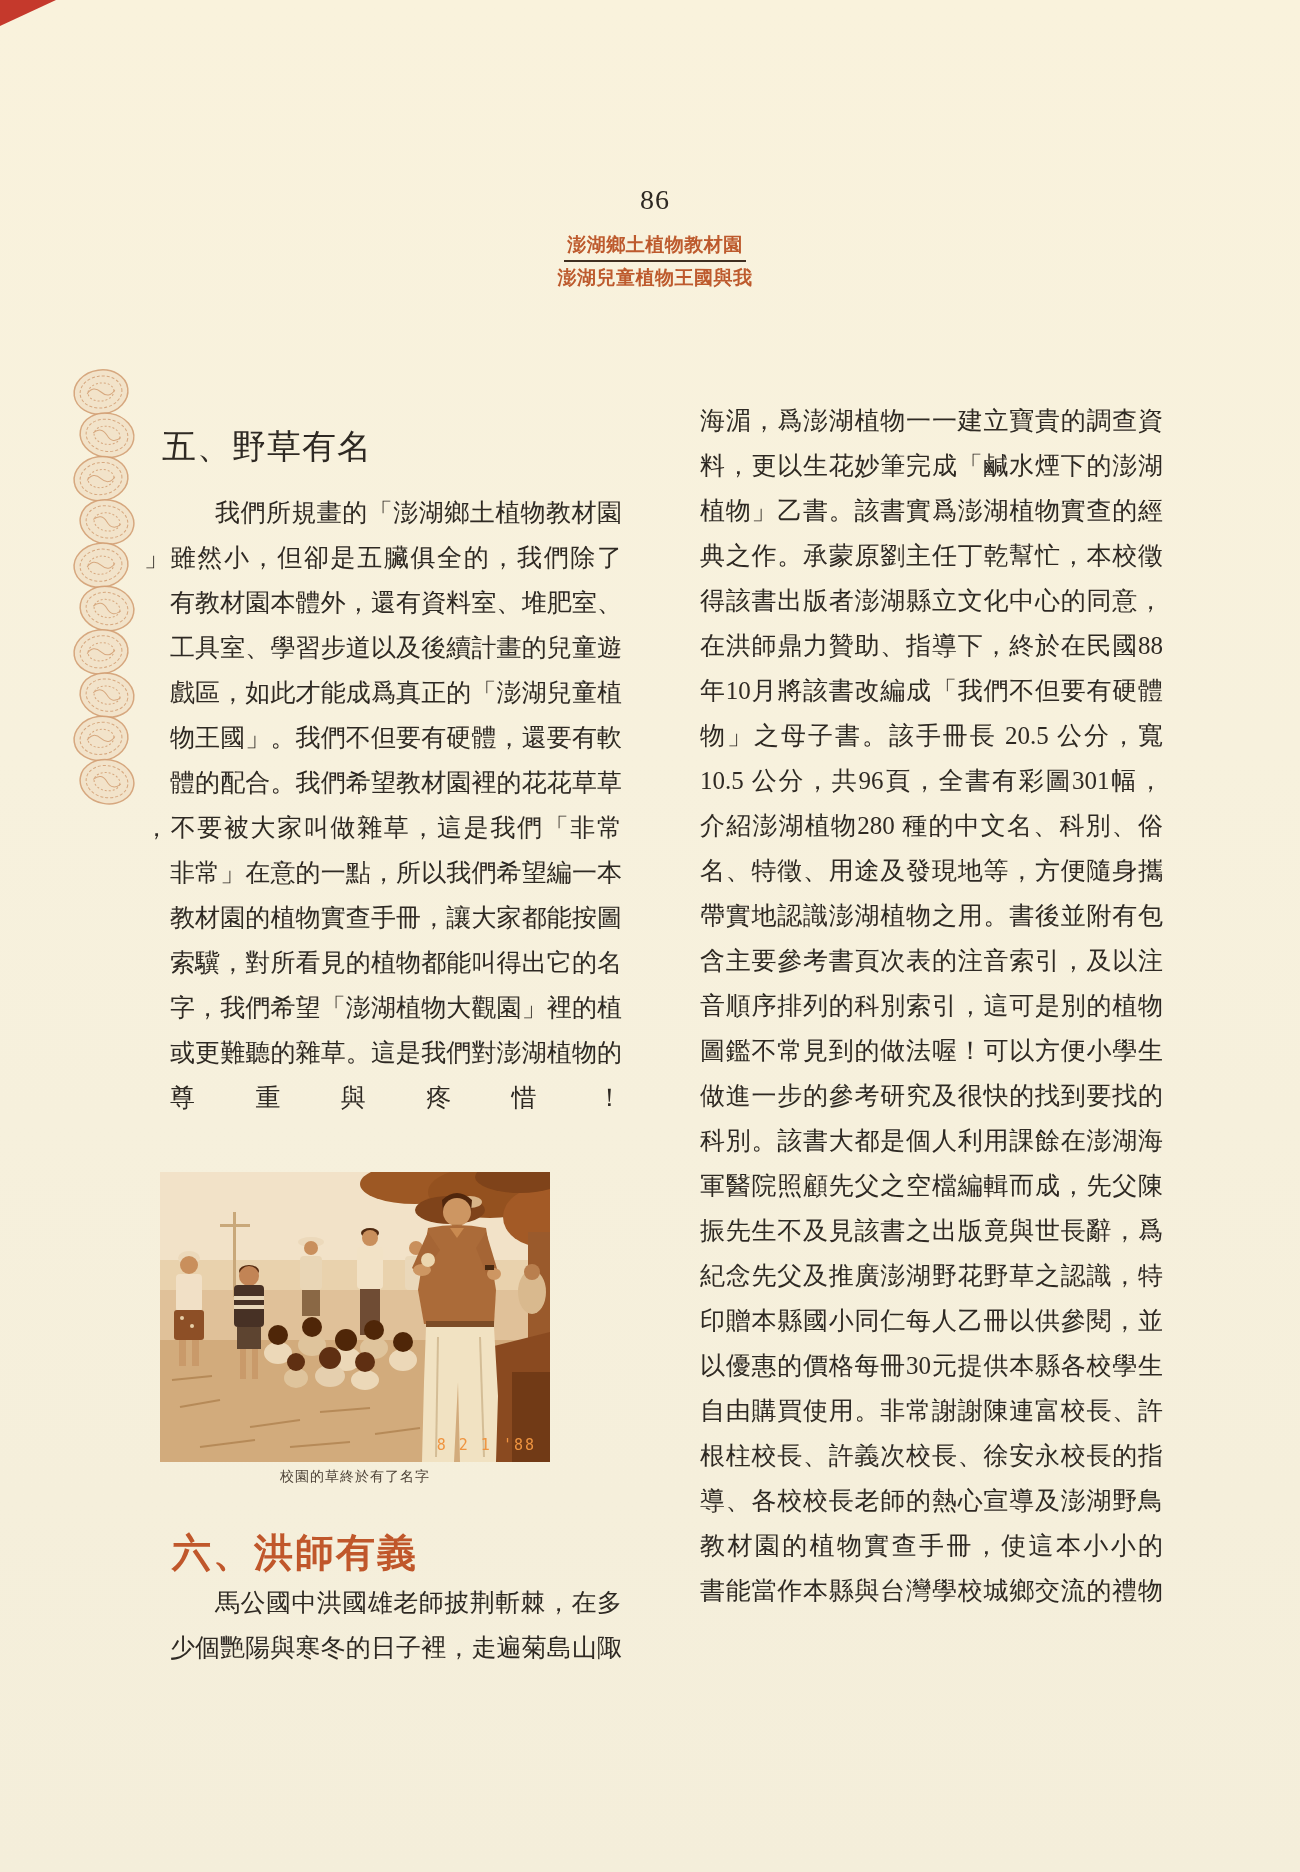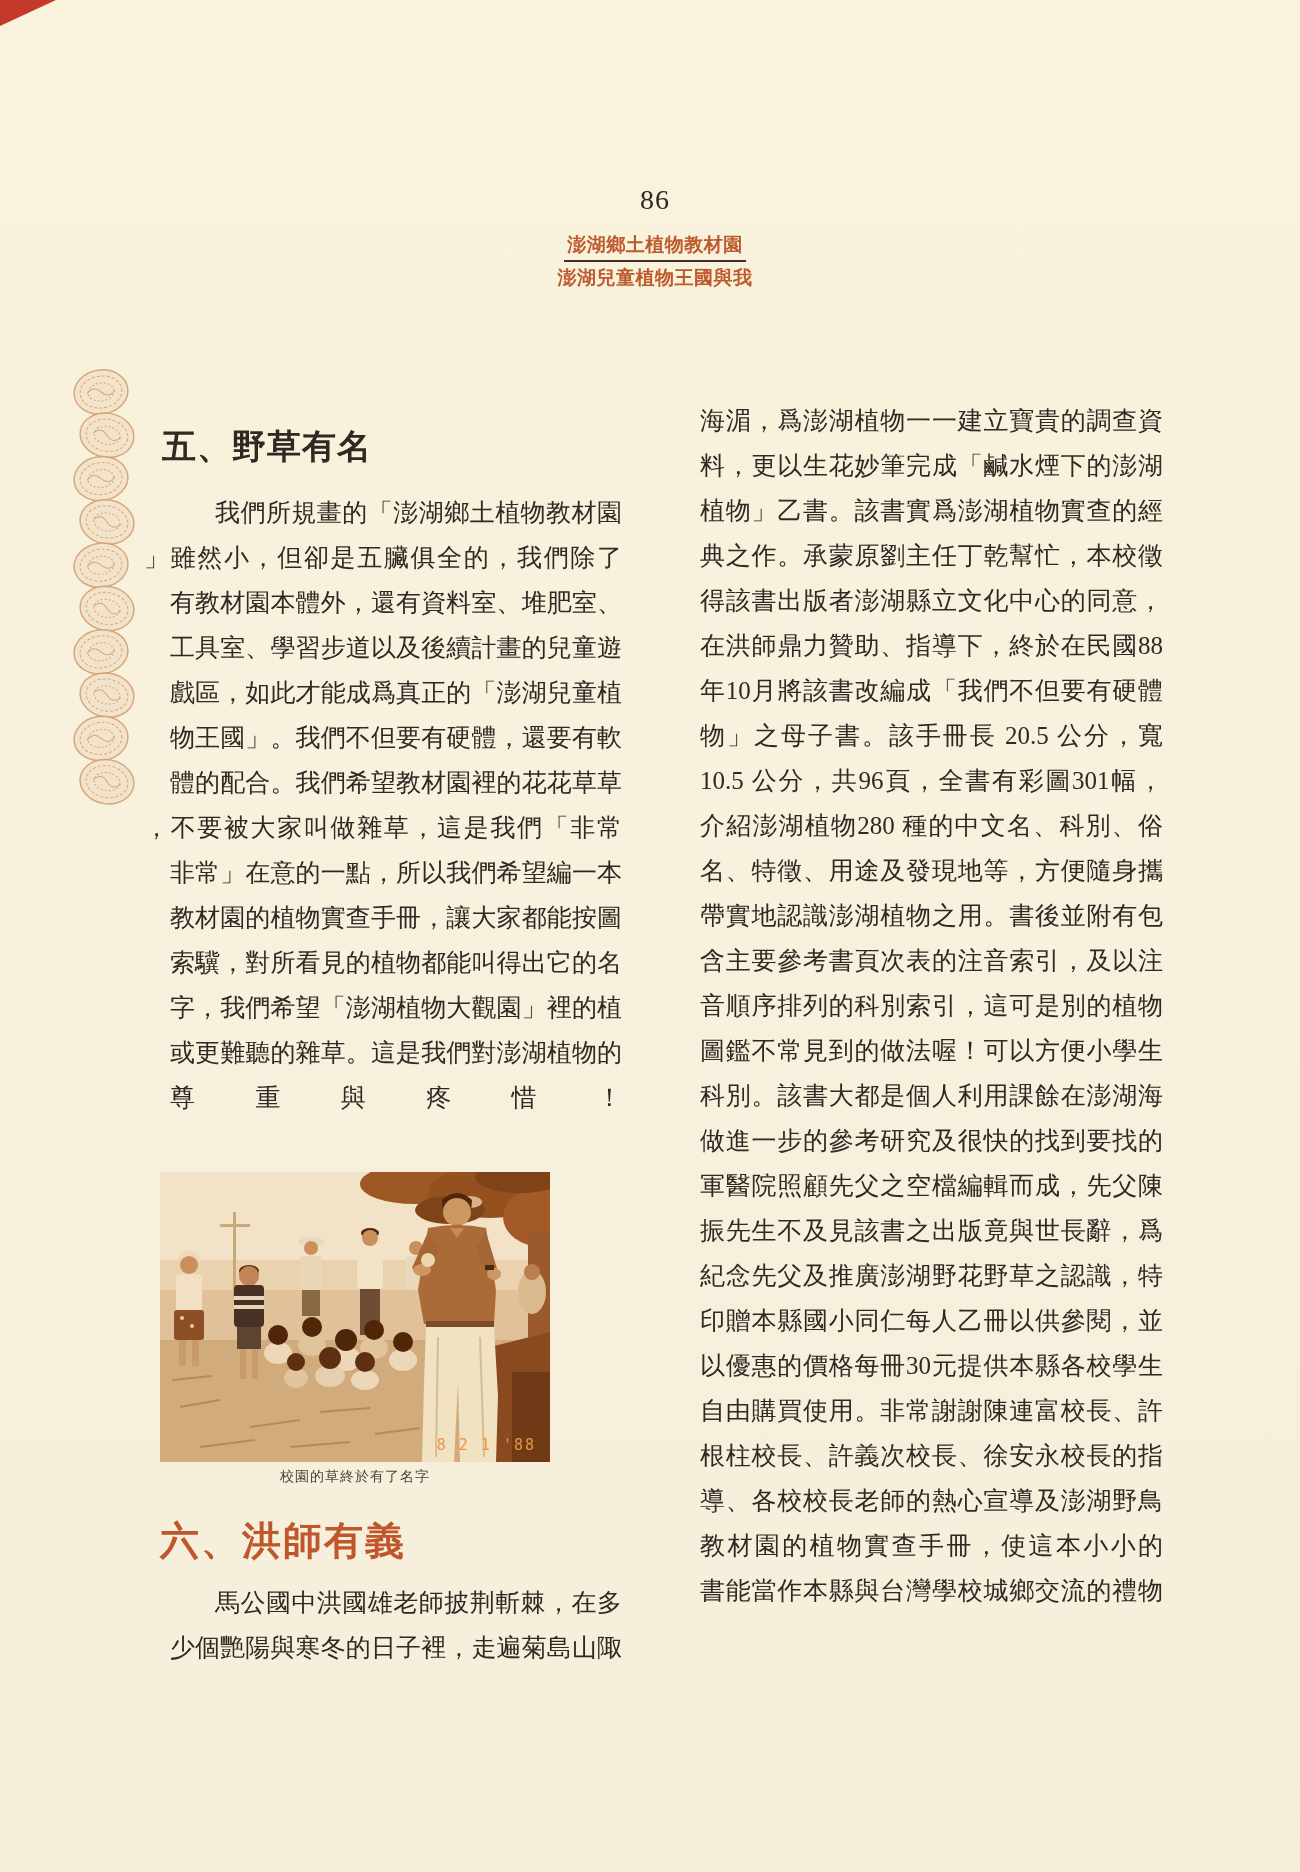--- a/index.html
+++ b/index.html
@@ -22,24 +22,24 @@
     display:inline-block; margin-top:16px; font-size:19px; font-weight:600;
     color:var(--header-accent,#bd5a2d); letter-spacing:0.5px;
     padding:0 3px 2px 3px; border-bottom:2.5px solid var(--title-underline,#3f2f20);
   }
   .title2 { margin-top:3px; font-size:19px; font-weight:600; color:var(--header-accent,#bd5a2d); letter-spacing:0.5px; }
 
   .medallions { position:absolute; left:66px; top:366px; }
 
   .h1 {
     position:absolute; left:162px; top:424px; margin:0;
-    font-size:34px; font-weight:700; letter-spacing:1px; color:var(--body-text,#2e2923);
+    font-size:34px; font-weight:400; letter-spacing:1px; color:var(--body-text,#2e2923);
   }
   .h2 {
-    position:absolute; left:160px; top:1514px; margin:0;
+    position:absolute; left:160px; top:1514px; margin:12px;
     font-size:39px; font-weight:600; letter-spacing:2px; color:var(--section-heading-accent,#c0572b);
   }
   .para { position:absolute; }
   #para1 { left:170px; top:490px;  width:452px; }
   #para2 { left:170px; top:1580px; width:452px; }
   #paraR { left:700px; top:398px;  width:463px; }
   .tline {
     height:45px; line-height:45px; font-size:25px;
     white-space:nowrap; text-align:justify; text-align-last:justify;
   }
@@ -267,22 +267,22 @@
       <div class="tline">在洪師鼎力贊助、指導下，終於在民國88</div>
       <div class="tline">年10月將該書改編成「我們不但要有硬體</div>
       <div class="tline">物」之母子書。該手冊長 20.5 公分，寬</div>
       <div class="tline">10.5 公分，共96頁，全書有彩圖301幅，</div>
       <div class="tline">介紹澎湖植物280 種的中文名、科別、俗</div>
       <div class="tline">名、特徵、用途及發現地等，方便隨身攜</div>
       <div class="tline">帶實地認識澎湖植物之用。書後並附有包</div>
       <div class="tline">含主要參考書頁次表的注音索引，及以注</div>
       <div class="tline">音順序排列的科別索引，這可是別的植物</div>
       <div class="tline">圖鑑不常見到的做法喔！可以方便小學生</div>
+      <div class="tline">做進一步的參考研究及很快的找到要找的</div>
       <div class="tline">科別。該書大都是個人利用課餘在澎湖海</div>
-      <div class="tline">做進一步的參考研究及很快的找到要找的</div>
       <div class="tline">軍醫院照顧先父之空檔編輯而成，先父陳</div>
       <div class="tline">振先生不及見該書之出版竟與世長辭，爲</div>
       <div class="tline">紀念先父及推廣澎湖野花野草之認識，特</div>
       <div class="tline">印贈本縣國小同仁每人乙冊以供參閱，並</div>
       <div class="tline">以優惠的價格每冊30元提供本縣各校學生</div>
       <div class="tline">自由購買使用。非常謝謝陳連富校長、許</div>
       <div class="tline">根柱校長、許義次校長、徐安永校長的指</div>
       <div class="tline">導、各校校長老師的熱心宣導及澎湖野鳥</div>
       <div class="tline">教材園的植物實查手冊，使這本小小的</div>
       <div class="tline">書能當作本縣與台灣學校城鄉交流的禮物</div>

